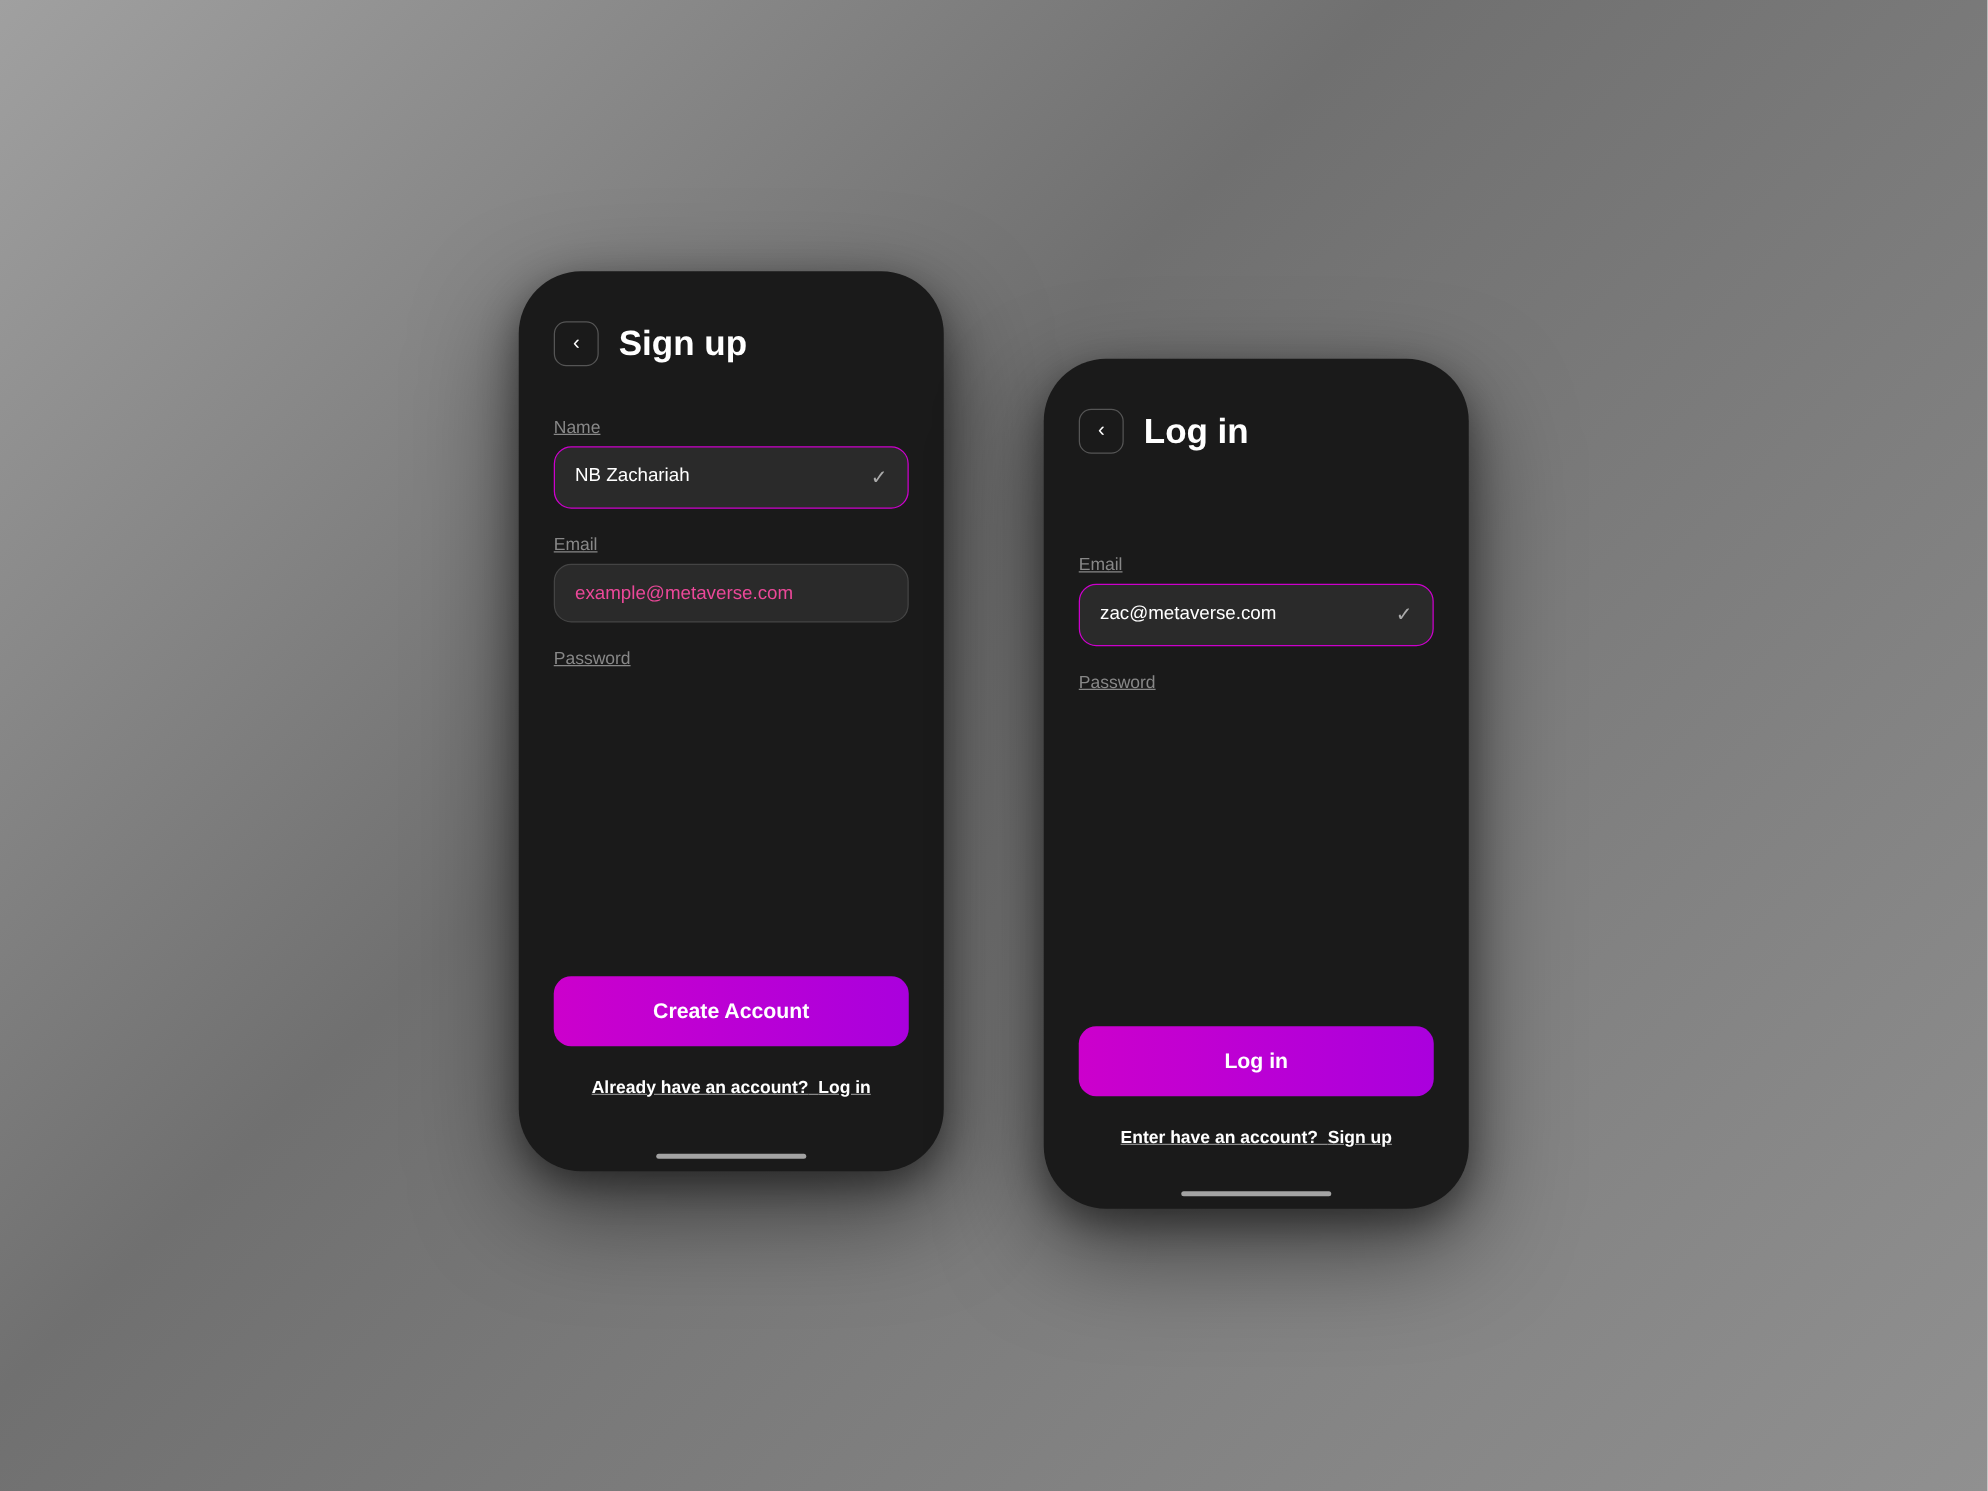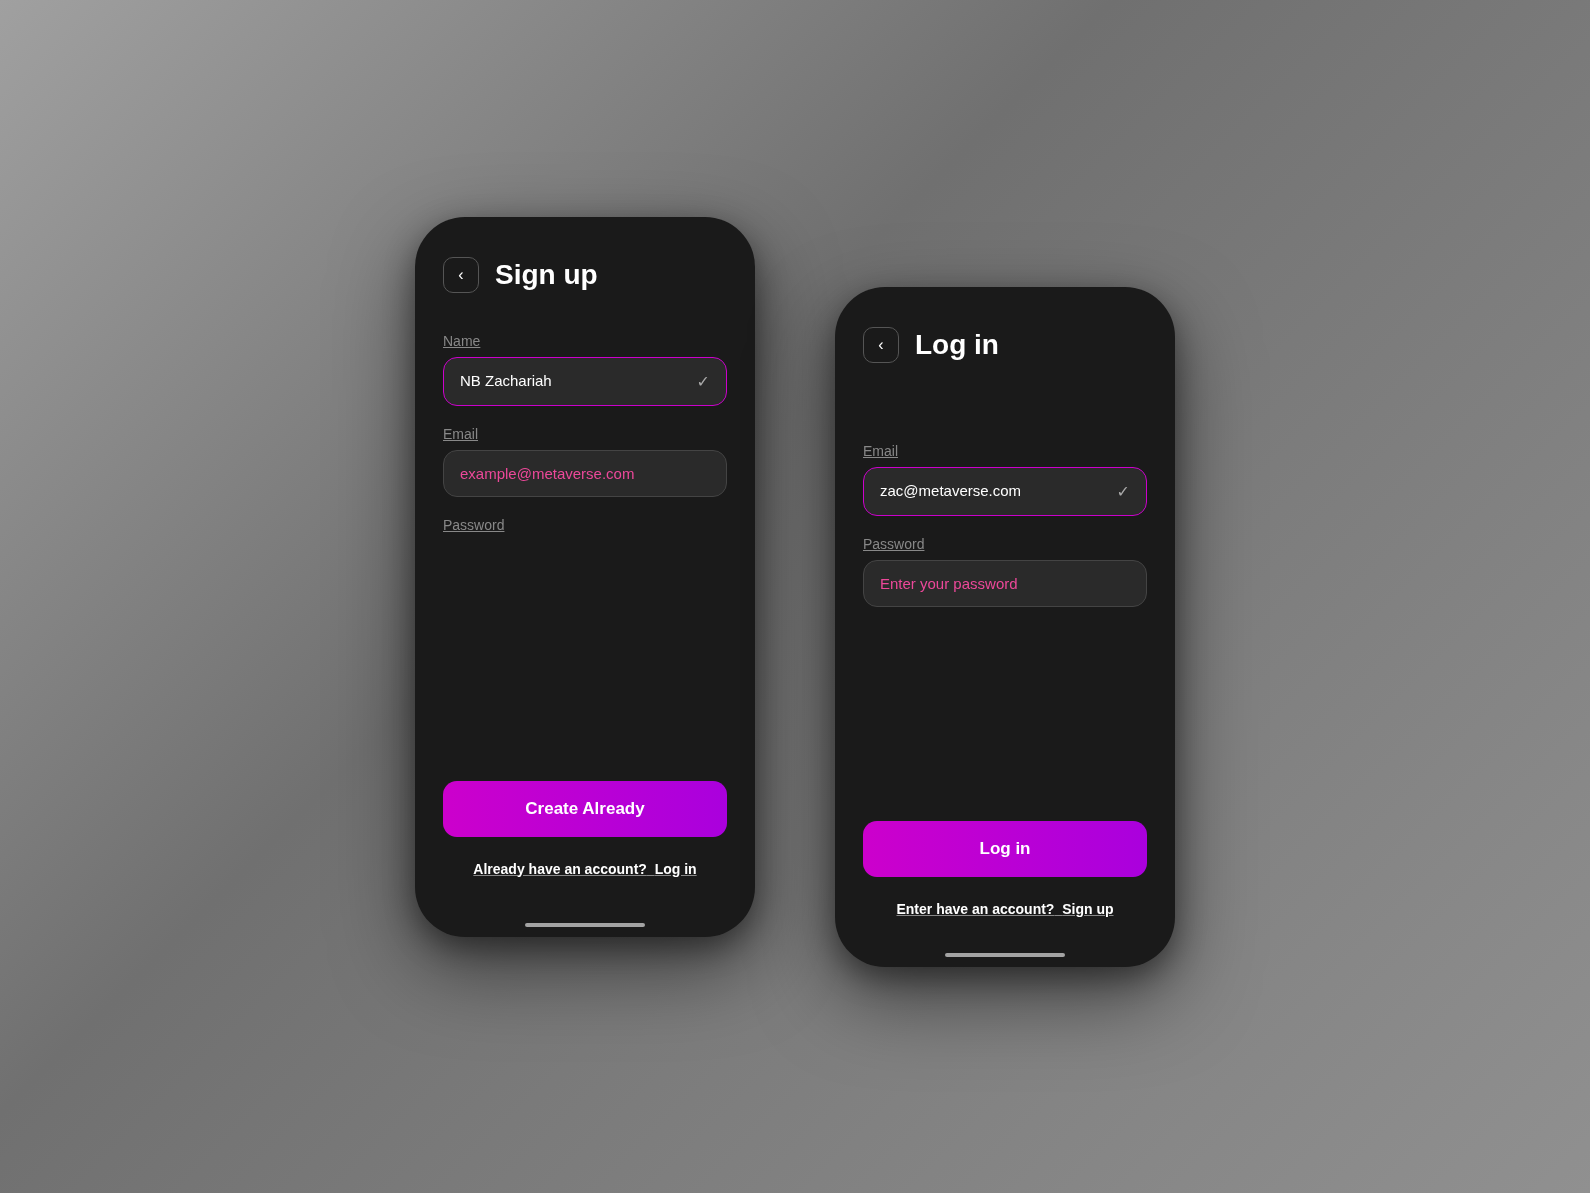--- a/index.html
+++ b/index.html
@@ -216,21 +216,21 @@
         </div>
 
         <div class="form-group">
           <label class="form-label">Password</label>
         </div>
 
       </div>
 
       <div class="spacer"></div>
 
-      <button class="cta-button">Create Already</button>
+      <button class="cta-button">Create Account</button>
 
       <div class="bottom-link">
         <span>Already have an account?</span>
         &nbsp;<span>Log in</span>
       </div>
 
       <div style="height: 30px;"></div>
       <div class="home-indicator"></div>
     </div>
   </div>
@@ -252,23 +252,20 @@
         <div class="form-group">
           <label class="form-label">Email</label>
           <div class="input-with-check active-border">
             <span class="input-value">zac@metaverse.com</span>
             <span class="check-icon">✓</span>
           </div>
         </div>
 
         <div class="form-group">
           <label class="form-label">Password</label>
-          <div class="input-with-check">
-            <span class="input-placeholder">Enter your password</span>
-          </div>
         </div>
 
       </div>
 
       <div class="spacer"></div>
 
       <button class="cta-button">Log in</button>
 
       <div class="bottom-link">
         <span>Enter have an account?</span>

